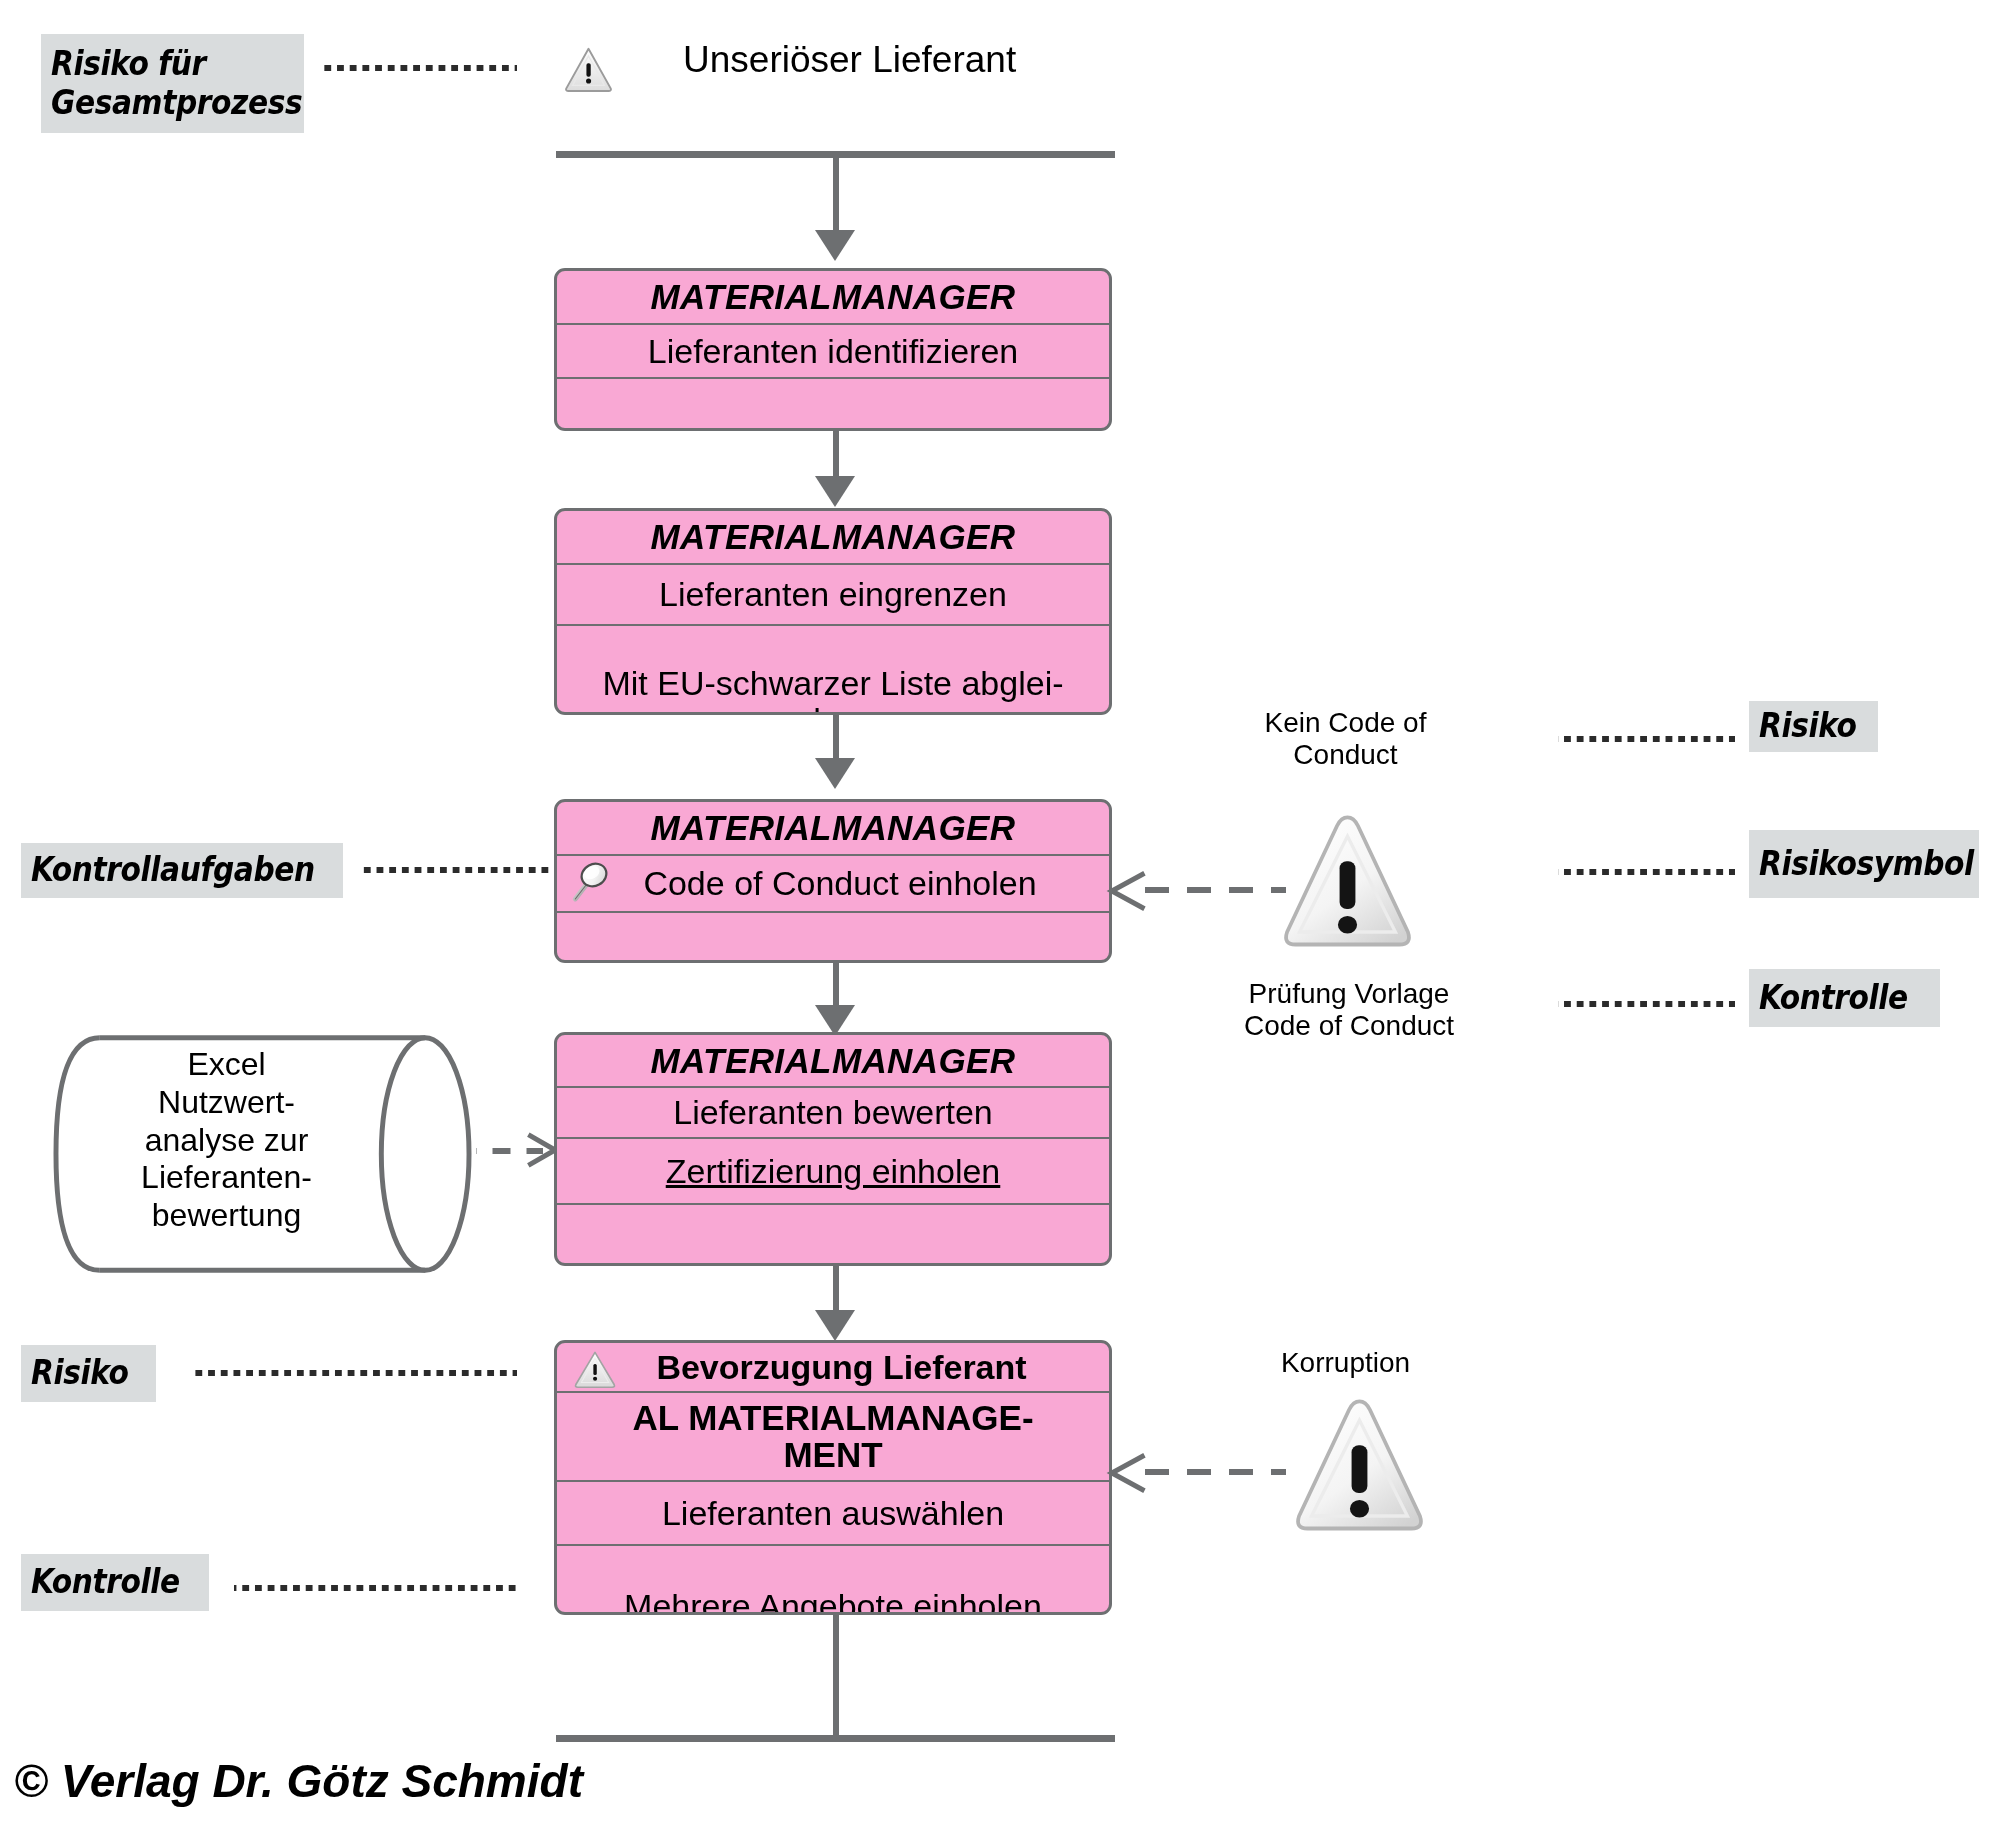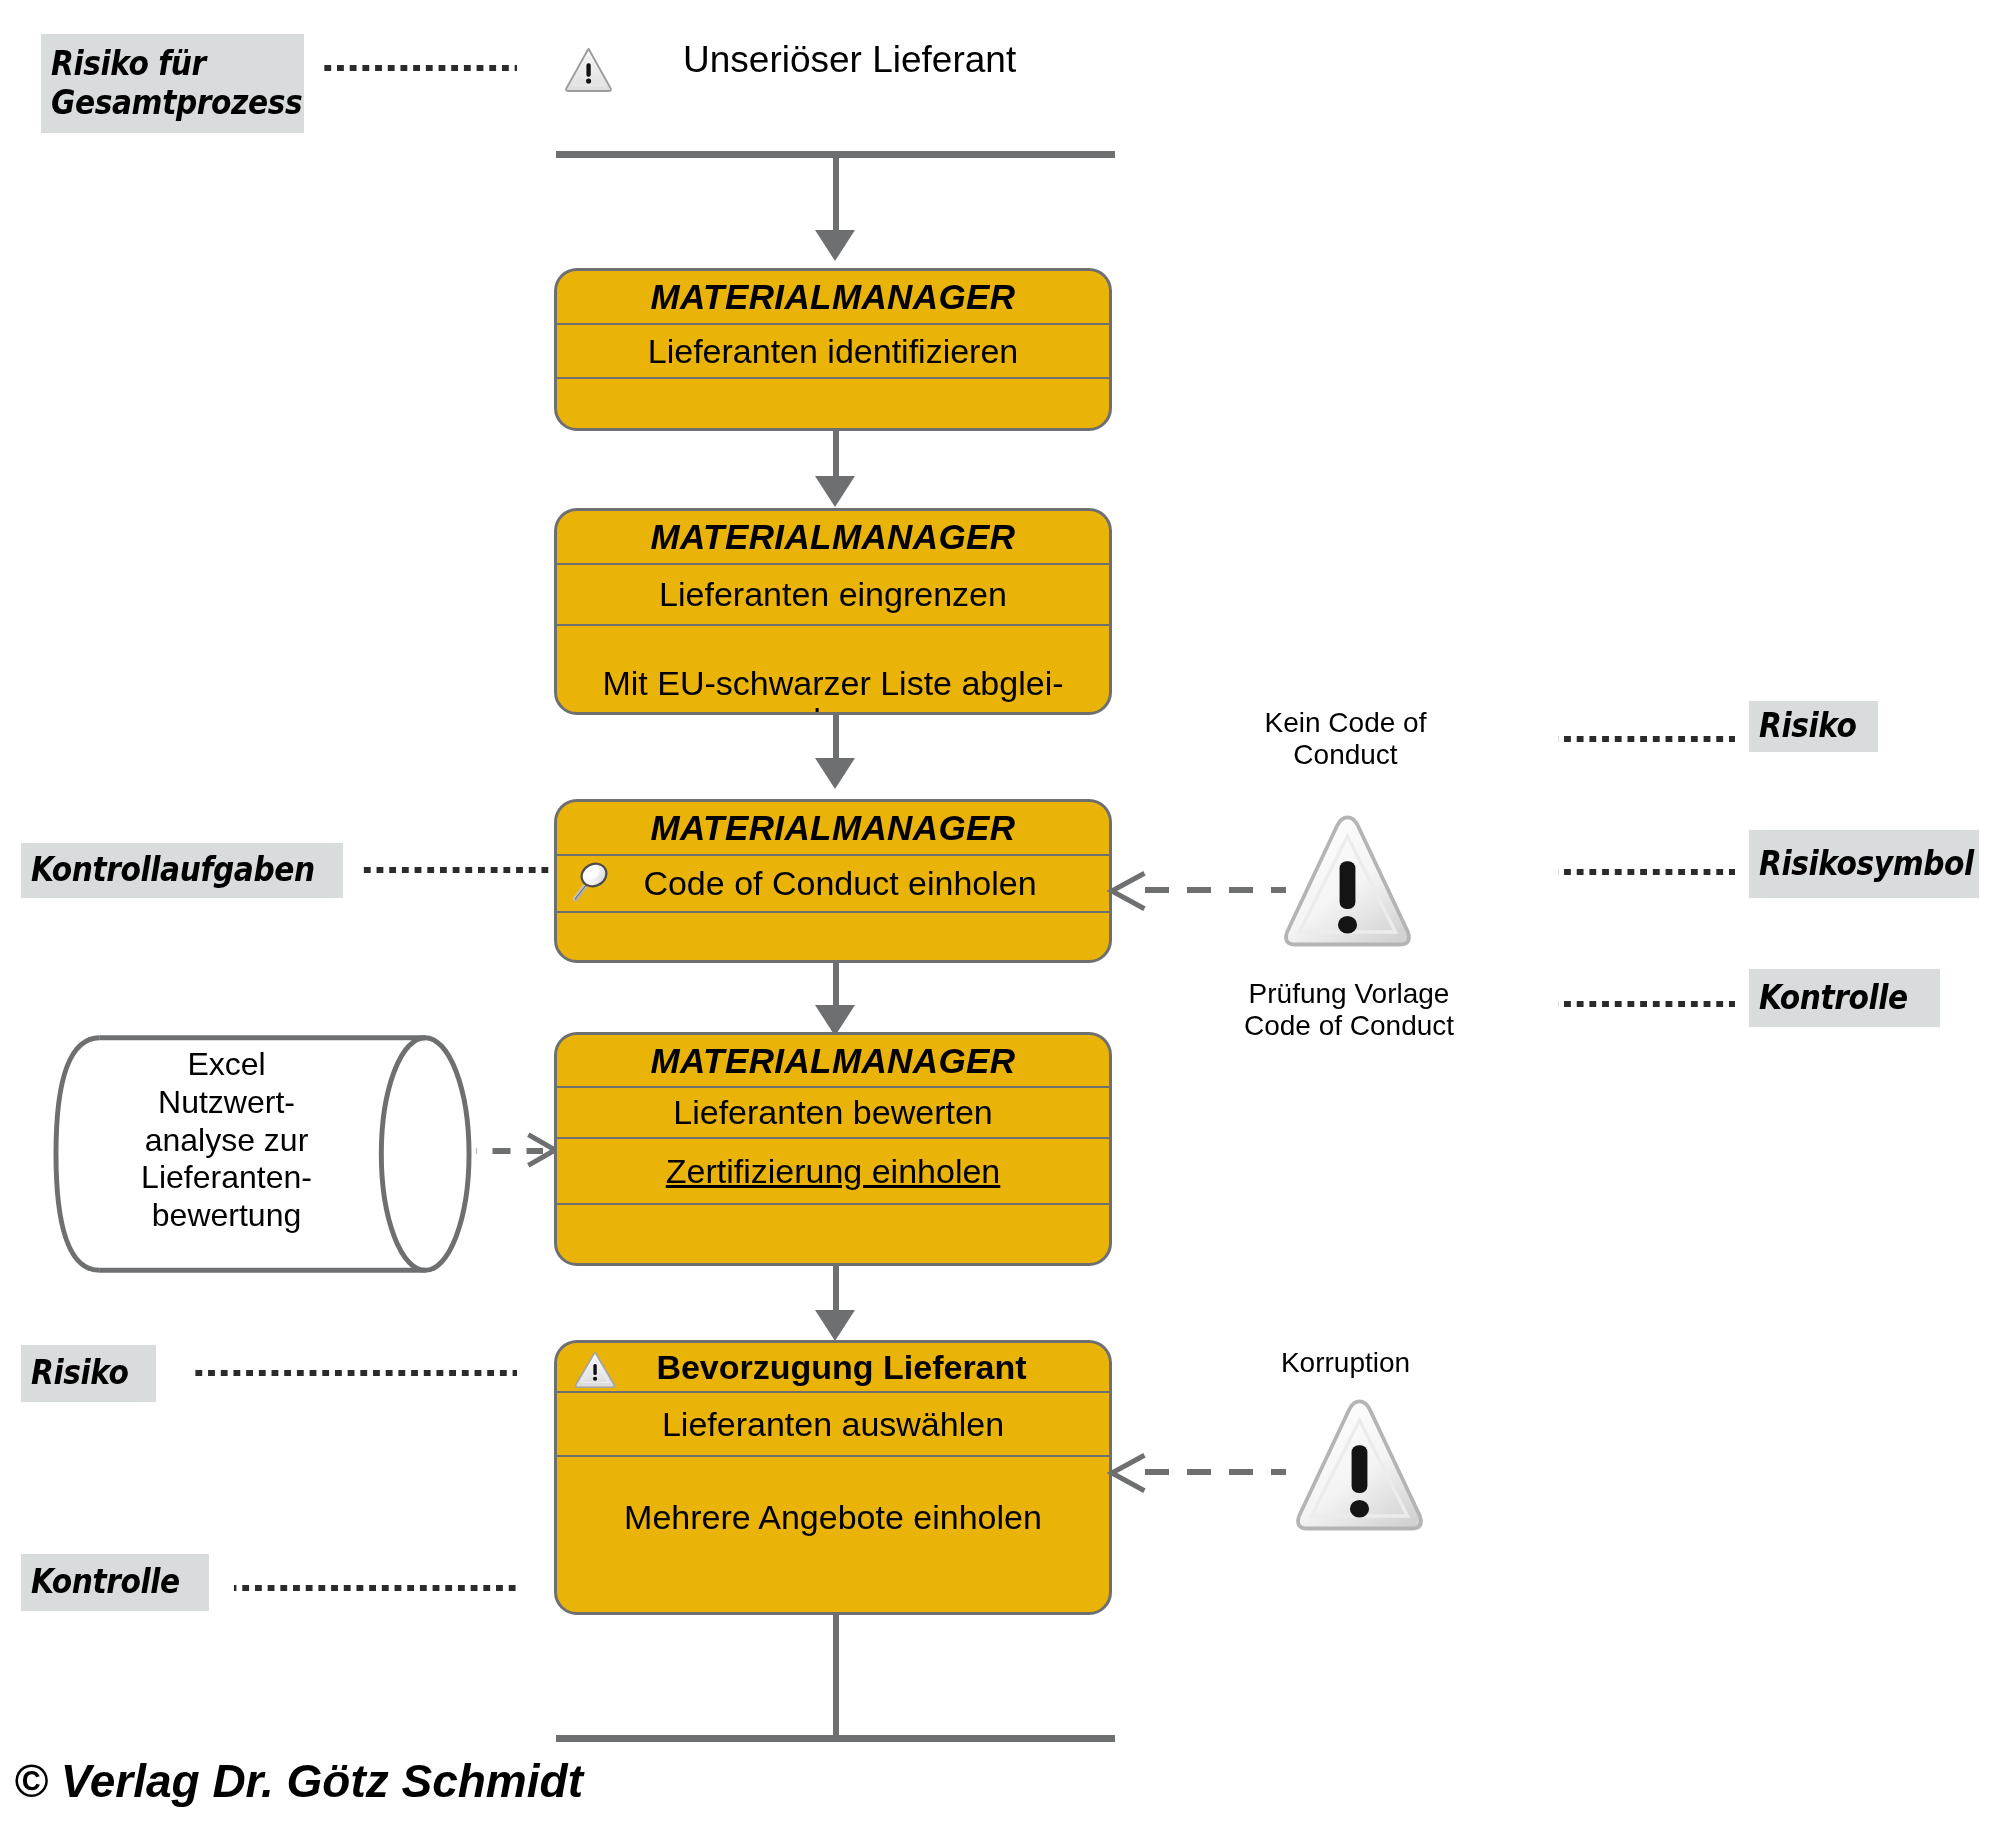--- a/index.html
+++ b/index.html
@@ -30,22 +30,22 @@
     height:5.7px;
     background-image:repeating-linear-gradient(to right,#2b2b2b 0 6.4px,transparent 6.4px 12.7px);
     background-position:center;
     background-repeat:repeat-x;
     background-size:12.7px 5.7px;
   }
 
   
   .proc-box{
     border:3.5px solid #6d6f71;
-    border-radius:23px;
-    background:#eab308;
+    border-radius:11px;
+    background:#f9a8d4;
     box-sizing:border-box;
     overflow:hidden;
   }
   .proc-row{
     border-bottom:2.8px solid #6d6f71;
     box-sizing:border-box;
     display:flex;
     align-items:center;
     justify-content:center;
     position:relative;
@@ -321,20 +321,24 @@
             </linearGradient>
           </defs>
           <path d="M32 5 L60 52 Q62 56 57 56 L7 56 Q2 56 4 52 Z" fill="url(#gtri3)" stroke="#a3a3a3" stroke-width="2.4" stroke-linejoin="round"></path>
           <path d="M32 14 L52 49 L12 49 Z" fill="none" stroke="#ededed" stroke-width="1.5"></path>
           <rect x="29.6" y="22" width="5" height="16" rx="2.2" fill="#111"></rect>
           <circle cx="32.1" cy="43.5" r="3" fill="#111"></circle>
         </svg>
       </span>
       <span style="margin-left:17px;font-weight:bold;">Bevorzugung Lieferant</span>
     </div>
+    <div class="proc-row role-upright" style="height:89px;flex-direction:column;">
+      <span>AL MATERIALMANAGE-</span>
+      <span>MENT</span>
+    </div>
     <div class="proc-row task" style="height:64px;">Lieferanten auswählen</div>
     <div class="proc-row task" style="height:64px;">Mehrere Angebote einholen</div>
   </div>
 
   <div class="abs dash-h" style="left:1130px;top:1469px;width:156px;"></div>
   <div class="abs" style="left:1106px;top:1451px;width:40px;height:44px;">
     <svg width="40" height="44" viewBox="0 0 56 62">
       <polyline points="54,6 8,31 54,56" fill="none" stroke="#6d6f71" stroke-width="7"></polyline>
     </svg>
   </div>

